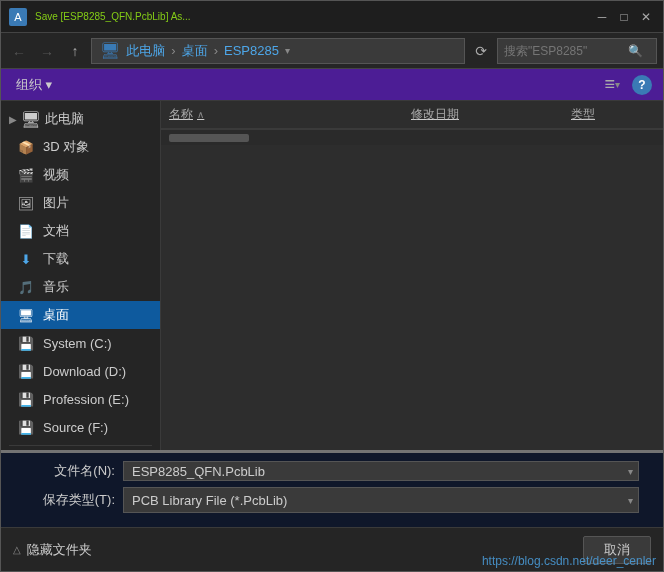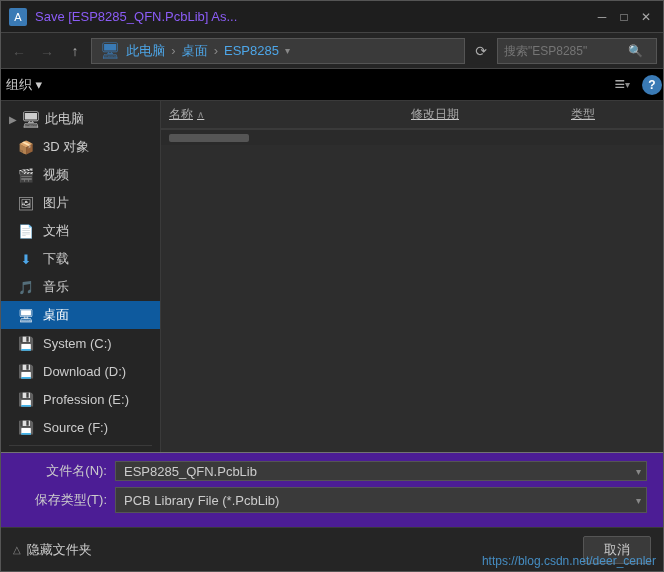--- a/index.html
+++ b/index.html
@@ -39,22 +39,22 @@
       border-radius: 2px;
       margin-right: 8px;
       display: flex;
       align-items: center;
       justify-content: center;
       font-size: 11px;
       color: white;
     }
     .title-bar-text {
       flex: 1;
-      color: #8b5cf6;
-      font-size: 13px;
+      color: #84cc16;
+      font-size: 10px;
     }
     .title-bar-controls {
       display: flex;
       gap: 4px;
     }
     .title-btn {
       width: 18px;
       height: 18px;
       display: flex;
       align-items: center;
@@ -122,25 +122,25 @@
       outline: none;
       color: #ccc;
       font-size: 12px;
       width: 120px;
       font-family: inherit;
     }
     .search-icon { color: #888; font-size: 12px; }
 
     
     .toolbar {
-      background: #000000;
+      background: #4c1d95;
       height: 32px;
       display: flex;
       align-items: center;
-      padding: 0 1px;
+      padding: 0 11px;
       gap: 12px;
       flex-shrink: 0;
       border-bottom: 1px solid #3a3a3a;
     }
     .toolbar-btn {
       color: #ccc;
       font-size: 13px;
       cursor: pointer;
       display: flex;
       align-items: center;
@@ -288,23 +288,23 @@
     .h-scrollbar-thumb {
       height: 8px;
       width: 80px;
       background: #555;
       margin: 0 8px;
       border-radius: 2px;
     }
 
     
     .bottom-form {
-      background: #4c1d95;
-      border-top: 1px solid #737373;
-      padding: 8px 16px;
+      background: #0f172a;
+      border-top: 3px solid #737373;
+      padding: 8px 24px;
       flex-shrink: 0;
     }
     .form-row {
       display: flex;
       align-items: center;
       margin-bottom: 6px;
       gap: 8px;
     }
     .form-label {
       width: 90px;

